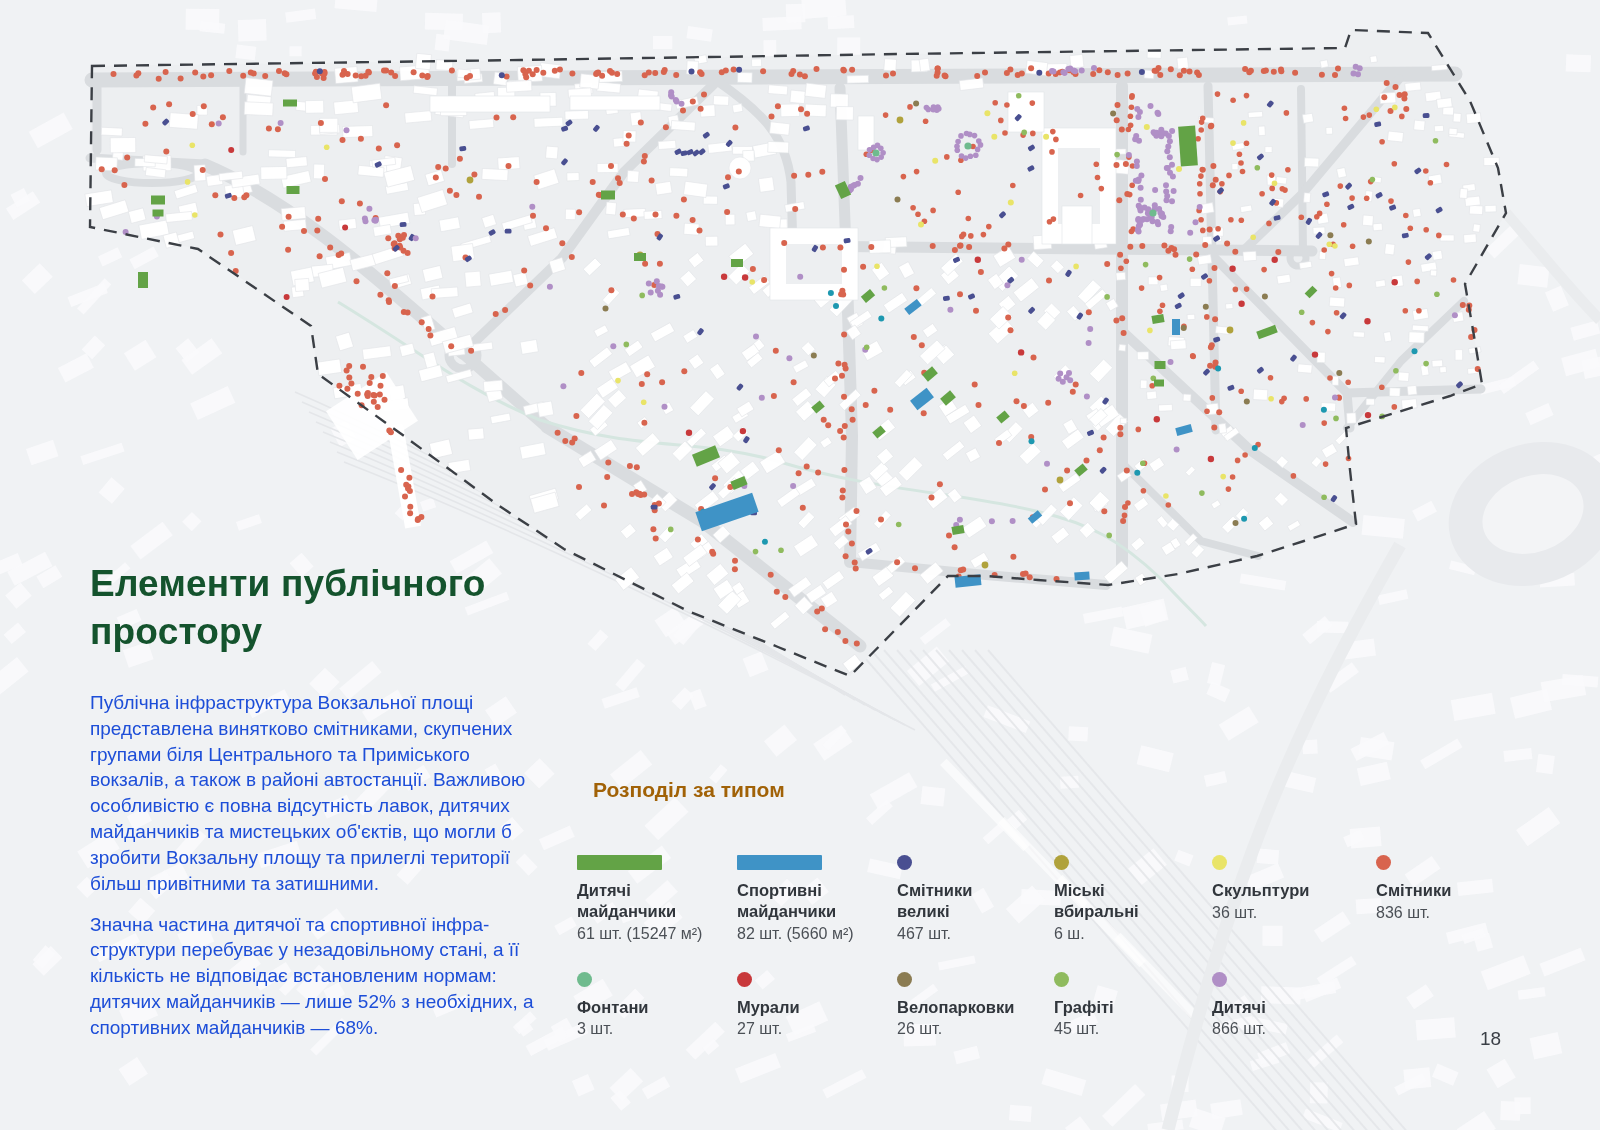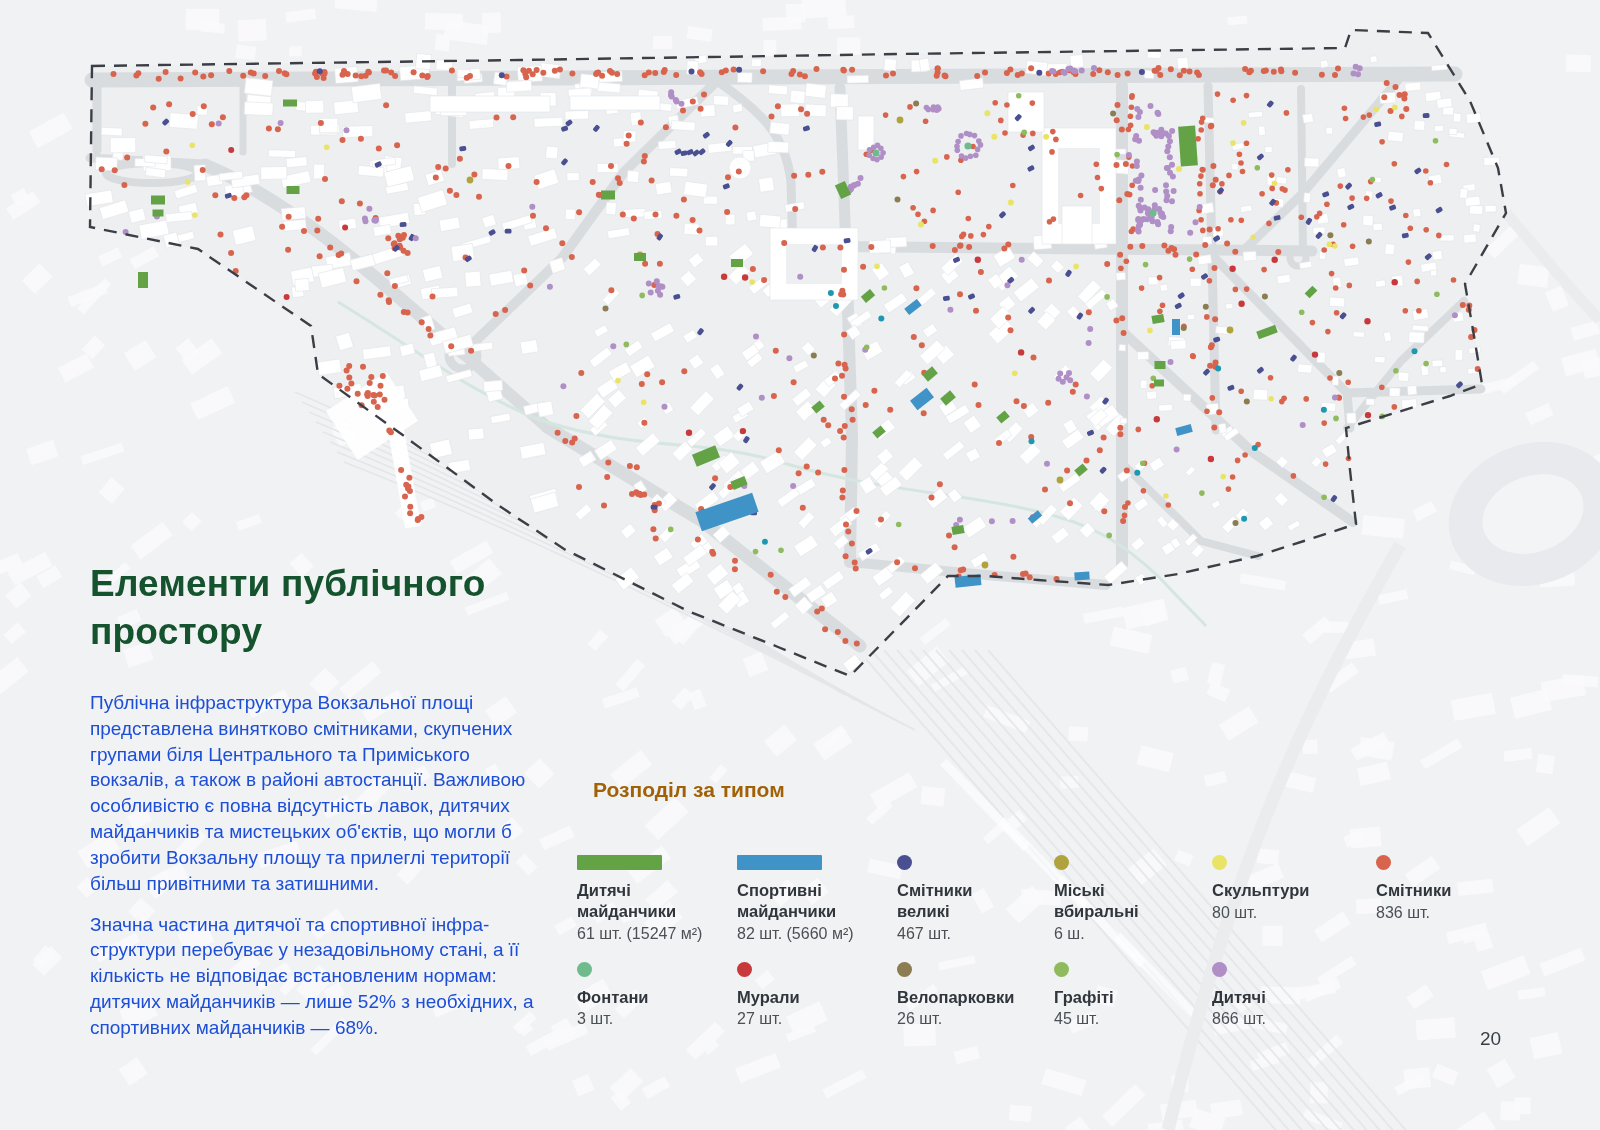--- a/index.html
+++ b/index.html
@@ -14,21 +14,21 @@
     font-size:37px;font-weight:700;color:#14532d;line-height:1.3;letter-spacing:.2px;
   }
   .paras{position:absolute;left:90px;top:690px;width:452px;
     font-size:19px;color:#1d4ed8;line-height:1.36;}
   .paras p{margin:0 0 15px 0;}
   .legend{position:absolute;left:577px;top:762px;width:910px;}
   .legend-title{margin:16px;font-size:21px;font-weight:700;color:#a16207;}
   .legend-grid{
     display:grid;
     grid-template-columns:160px 160px 157px 158px 164px 111px;
-    row-gap:19px;margin-top:53px;
+    row-gap:29px;margin-top:53px;
   }
   .legend-item{min-height:60px;}
   .sw{height:15px;}
   .sw.bar{width:85px;border-radius:1px;}
   .sw.dot{width:15px;border-radius:50%;}
   .nm{margin-top:10px;font-weight:700;font-size:16.5px;line-height:1.26;color:#31363c;white-space:pre-line;}
   .ct{margin-top:3px;font-size:16px;color:#4b5056;}
   .pagenum{position:absolute;left:1480px;top:1028px;font-size:19px;color:#3a3f46;}
 </style>
 </head>
@@ -1993,21 +1993,21 @@
       </div>
       <div class="legend-item">
         <div class="sw dot" style="background: rgb(176, 162, 60);"></div>
         <div class="nm">Міські
 вбиральні</div>
         <div class="ct">6 ш.</div>
       </div>
       <div class="legend-item">
         <div class="sw dot" style="background: rgb(233, 228, 104);"></div>
         <div class="nm">Скульптури</div>
-        <div class="ct">80 шт.</div>
+        <div class="ct">36 шт.</div>
       </div>
       <div class="legend-item">
         <div class="sw dot" style="background: rgb(216, 100, 78);"></div>
         <div class="nm">Смітники</div>
         <div class="ct">836 шт.</div>
       </div>
       <div class="legend-item">
         <div class="sw dot" style="background: rgb(111, 187, 142);"></div>
         <div class="nm">Фонтани</div>
         <div class="ct">3 шт.</div>
@@ -2028,13 +2028,13 @@
         <div class="ct">45 шт.</div>
       </div>
       <div class="legend-item">
         <div class="sw dot" style="background: rgb(176, 143, 198);"></div>
         <div class="nm">Дитячі</div>
         <div class="ct">866 шт.</div>
       </div>
     </div>
 </div>
 
-<div class="pagenum">20</div>
+<div class="pagenum">18</div>
 
 </body></html>

